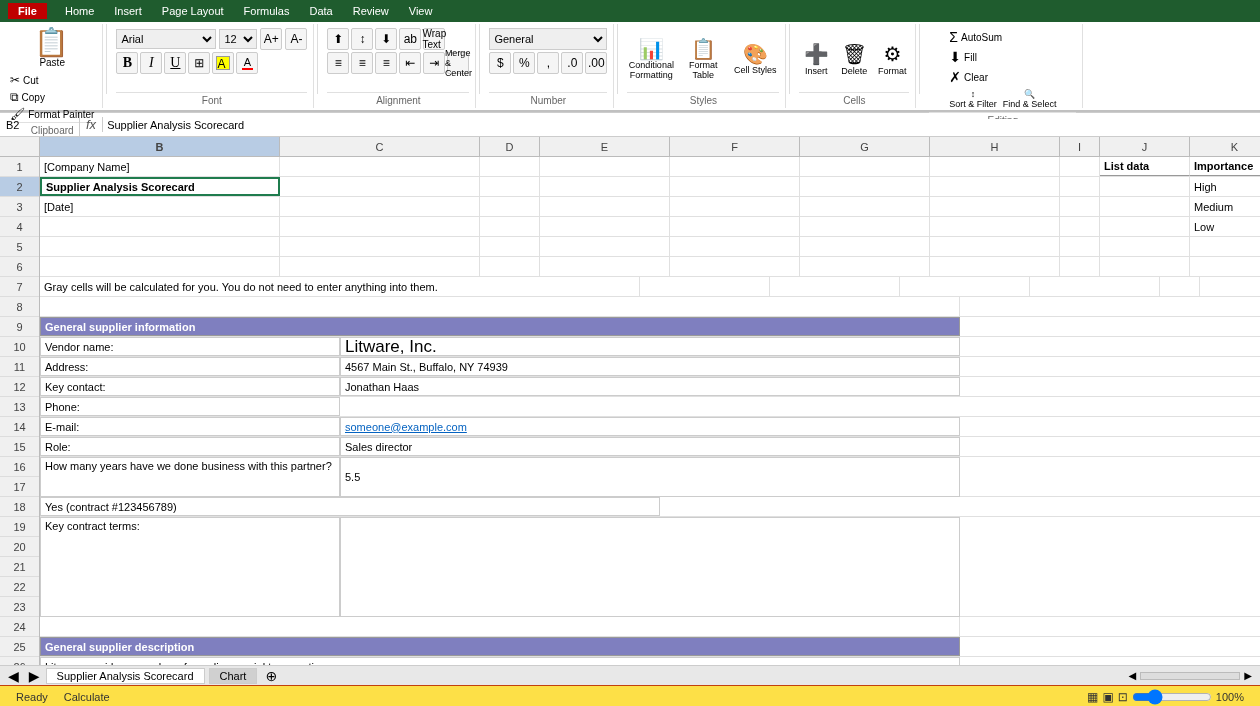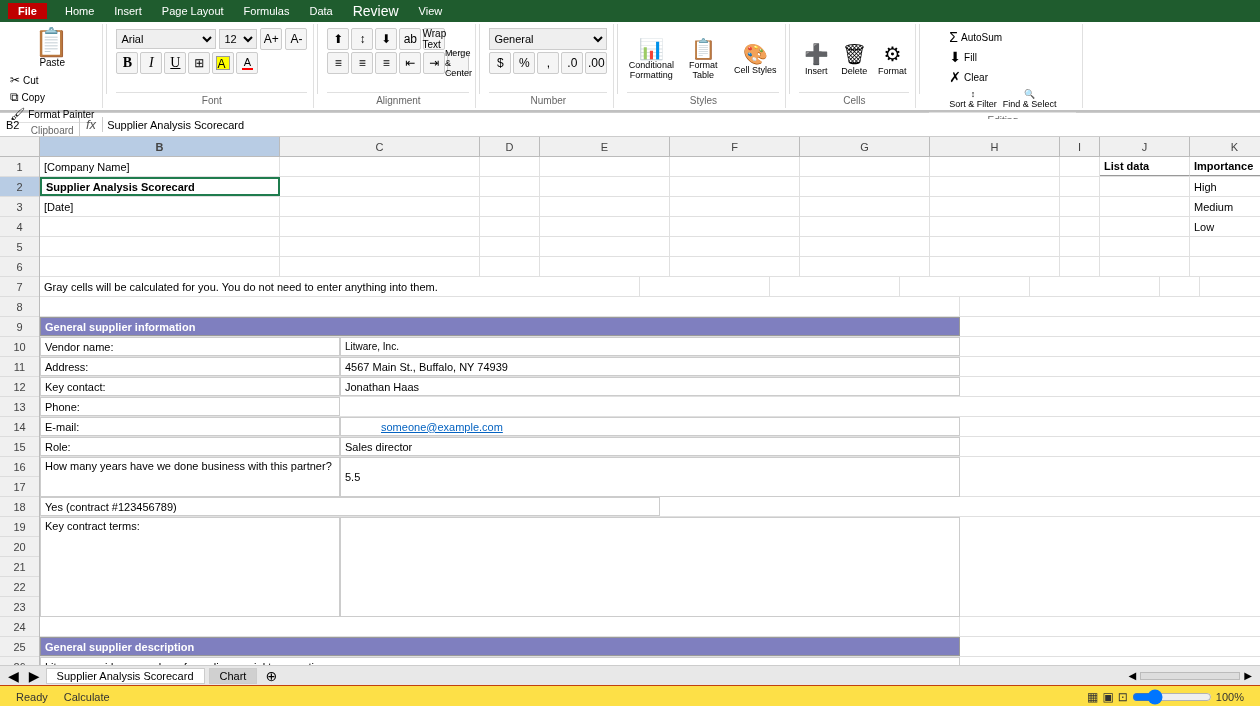--- a/index.html
+++ b/index.html
@@ -63,21 +63,21 @@
 </head>
 <body>
 
 <div class="title-bar">
   <span class="file-btn">File</span>
   <span style="padding:2px 10px;cursor:pointer;font-size:11px;">Home</span>
   <span style="padding:2px 10px;cursor:pointer;font-size:11px;">Insert</span>
   <span style="padding:2px 10px;cursor:pointer;font-size:11px;">Page Layout</span>
   <span style="padding:2px 10px;cursor:pointer;font-size:11px;">Formulas</span>
   <span style="padding:2px 10px;cursor:pointer;font-size:11px;">Data</span>
-  <span style="padding:2px 10px;cursor:pointer;font-size:14px;">Review</span>
+  <span style="padding:2px 10px;cursor:pointer;font-size:11px;">Review</span>
   <span style="padding:2px 10px;cursor:pointer;font-size:11px;">View</span>
 </div>
 
 <div class="ribbon">
   <div class="ribbon-content" style="display:flex;height:90px;background:#fff;border-bottom:2px solid #c0c0c0;padding:2px;">
 
     <div class="ribbon-group" style="min-width:80px;align-items:center;">
       <div class="ribbon-group-content" style="display:flex;flex-direction:column;gap:1px;align-items:center;flex:1;justify-content:center;">
         <div style="display:flex;flex-direction:column;align-items:center;cursor:pointer;padding:2px 6px;border:1px solid transparent;border-radius:2px;">
           <span style="font-size:28px;line-height:1;color:#1f5c2e;">📋</span>
@@ -406,41 +406,41 @@
         <div class="grid-row">
           <div class="cell" style="width:920px;min-width:920px;"></div>
         </div>
 
         <div class="grid-row" style="height:22px;">
           <div class="cell" style="width:920px;min-width:920px;background-color:#7f7fbf;color:white;font-weight:bold;font-size:11px;border:1px solid #999;">General supplier information</div>
         </div>
 
         <div class="grid-row">
           <div class="cell" style="width:300px;min-width:300px;font-size:11px;border:1px solid #ccc;">Vendor name:</div>
-          <div class="cell" style="width:620px;min-width:620px;font-size:10px;border:1px solid #ccc;">Litware, Inc.</div>
+          <div class="cell" style="width:620px;min-width:620px;font-size:17px;border:1px solid #ccc;">Litware, Inc.</div>
         </div>
 
         <div class="grid-row">
           <div class="cell" style="width:300px;min-width:300px;font-size:11px;border:1px solid #ccc;">Address:</div>
           <div class="cell" style="width:620px;min-width:620px;font-size:11px;border:1px solid #ccc;">4567 Main St., Buffalo, NY 74939</div>
         </div>
 
         <div class="grid-row">
           <div class="cell" style="width:300px;min-width:300px;font-size:11px;border:1px solid #ccc;">Key contact:</div>
           <div class="cell" style="width:620px;min-width:620px;font-size:11px;border:1px solid #ccc;">Jonathan Haas</div>
         </div>
 
         <div class="grid-row">
           <div class="cell" style="width:300px;min-width:300px;font-size:11px;border:1px solid #ccc;">Phone:</div>
         </div>
 
         <div class="grid-row">
           <div class="cell" style="width:300px;min-width:300px;font-size:11px;border:1px solid #ccc;">E-mail:</div>
           <div class="cell" style="width:620px;min-width:620px;font-size:11px;border:1px solid #ccc;">
-            <a href="#" style="color:#0563c1;text-decoration:underline;font-size:11px;margin-left:36px;">someone@example.com</a>
+            <a href="#" style="color:#0563c1;text-decoration:underline;font-size:11px;">someone@example.com</a>
           </div>
         </div>
 
         <div class="grid-row">
           <div class="cell" style="width:300px;min-width:300px;font-size:11px;border:1px solid #ccc;">Role:</div>
           <div class="cell" style="width:620px;min-width:620px;font-size:11px;border:1px solid #ccc;">Sales director</div>
         </div>
 
         <div class="grid-row" style="height:40px;min-height:40px;align-items:stretch;">
           <div class="cell" style="width:300px;min-width:300px;font-size:11px;border:1px solid #ccc;height:40px;align-items:flex-start;padding-top:2px;">How many years have we done business with this partner?</div>

